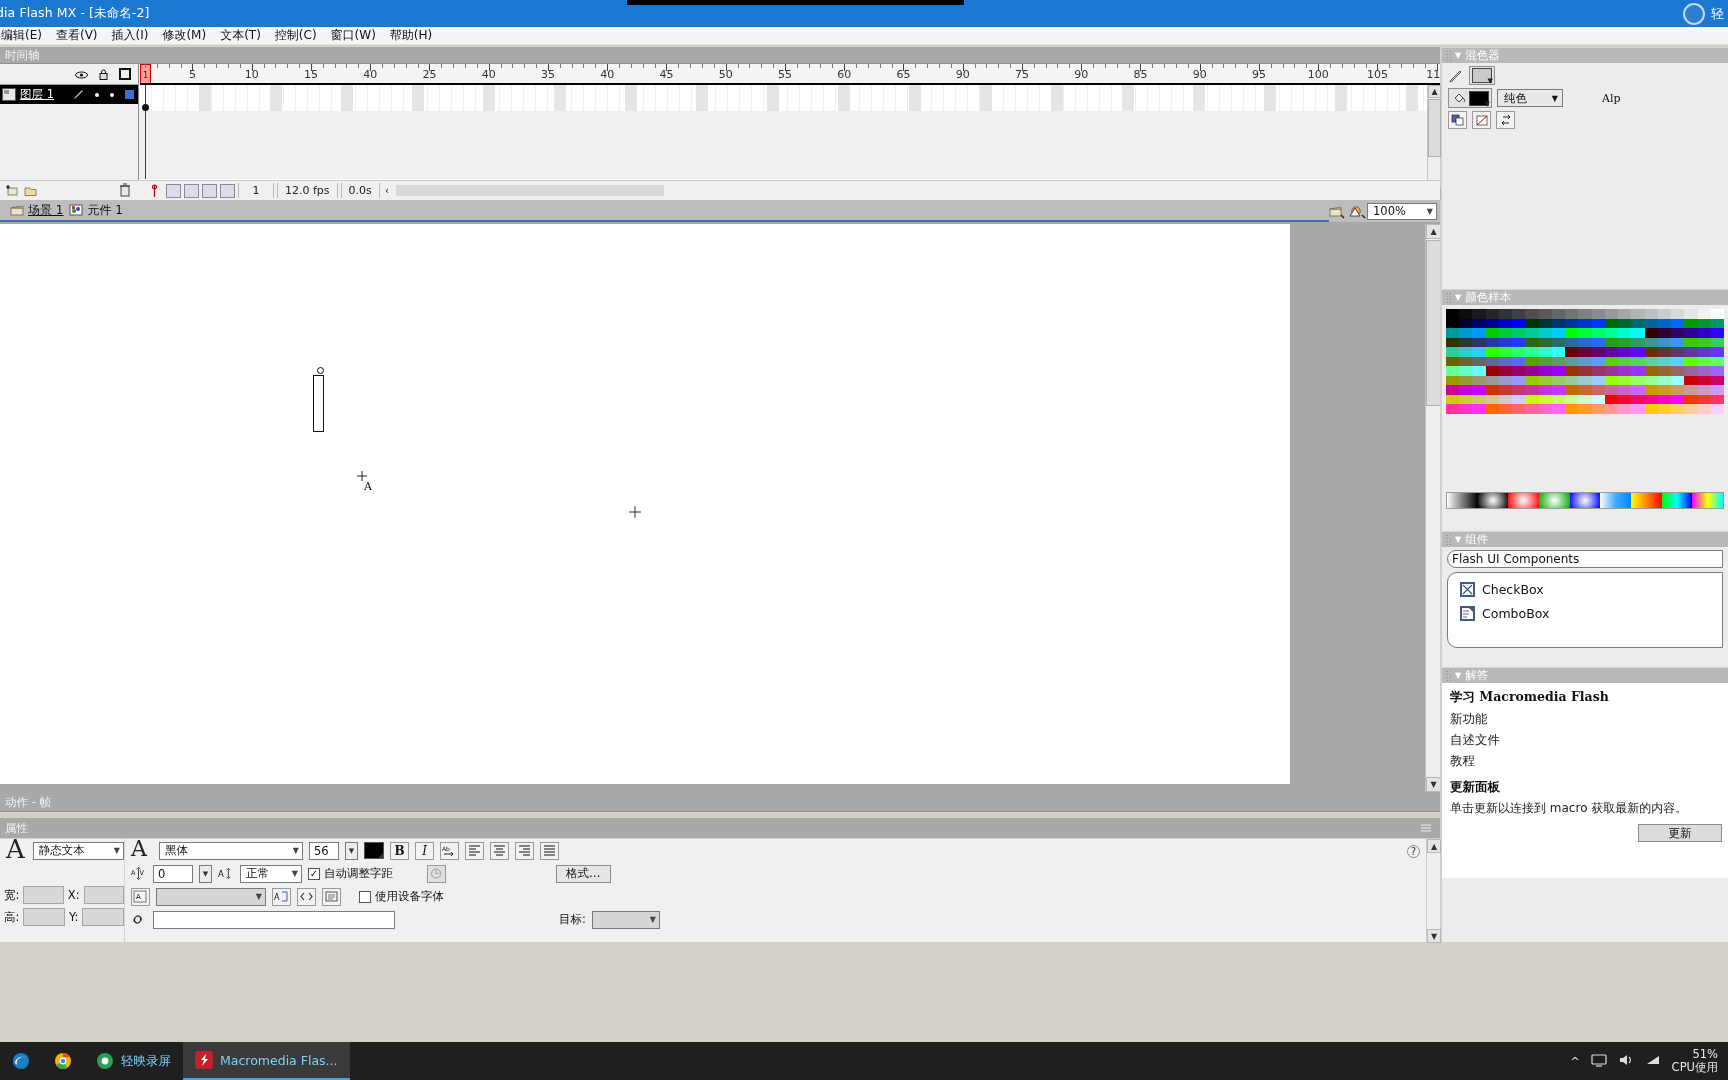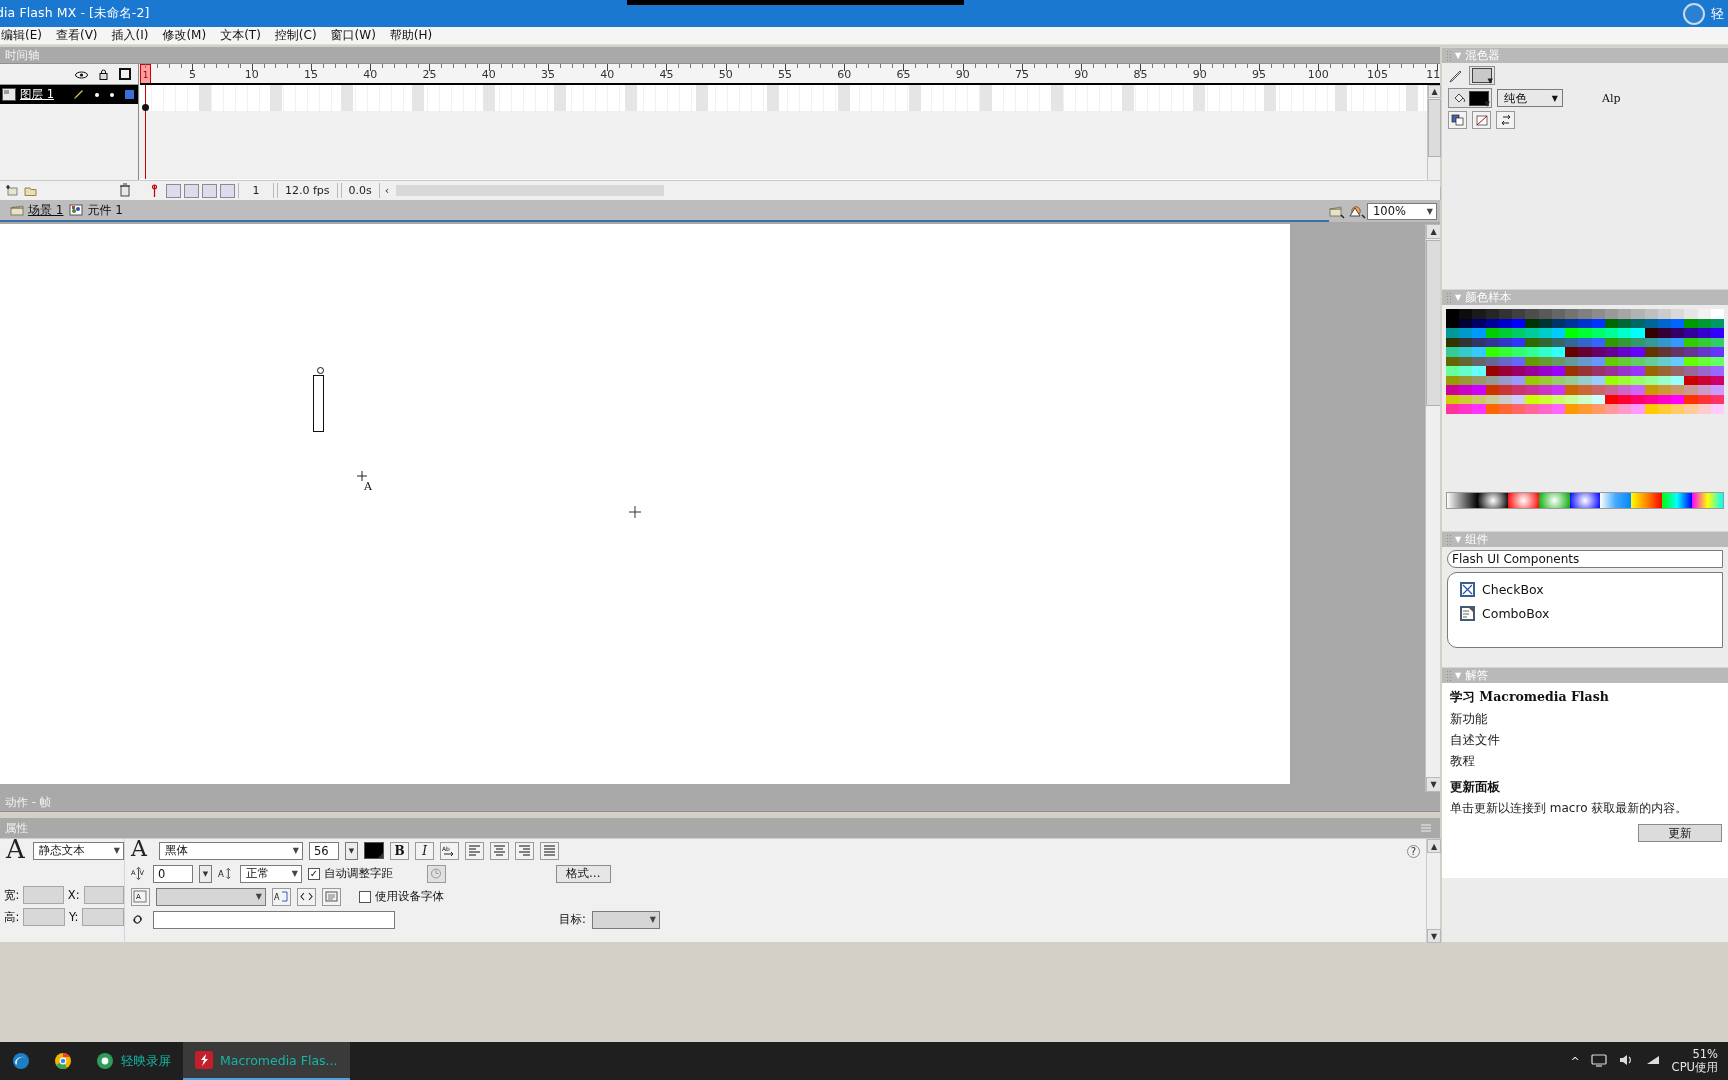--- a/index.html
+++ b/index.html
@@ -284,21 +284,21 @@
   .btn-update { margin: 8px 6px 0 auto; width: 84px; height: 18px; background: #dcdcdc;
      border: 1px solid #8a8a8a; font-size: 11.5px; display:flex; align-items:center;
      justify-content:center; color:#111;}
 
   
   .taskbar {
     position: absolute; left: 0; bottom: 0; width: 1728px; height: 38px;
     background: #1f1f1f; display: flex; align-items: center;
   }
   .tb-item { height: 38px; display: flex; align-items: center; gap: 7px;
-     padding: 0 12px; color: #14b8a6; font-size: 12.5px; }
+     padding: 0 12px; color: #7dd3fc; font-size: 12.5px; }
   .tb-item.active { background: #3a3a3a; border-bottom: 2px solid #4aa3e0; }
   .tb-ico { width: 18px; height: 18px; border-radius: 3px; }
   .tray { margin-left: auto; display: flex; align-items: center; gap: 11px;
      padding-right: 10px; color: #e8e8e8; font-size: 11px; }
   .cpu { text-align: right; line-height: 13px; font-size: 11.5px; }
 </style>
 </head>
 <body>
 
 <div class="app">

